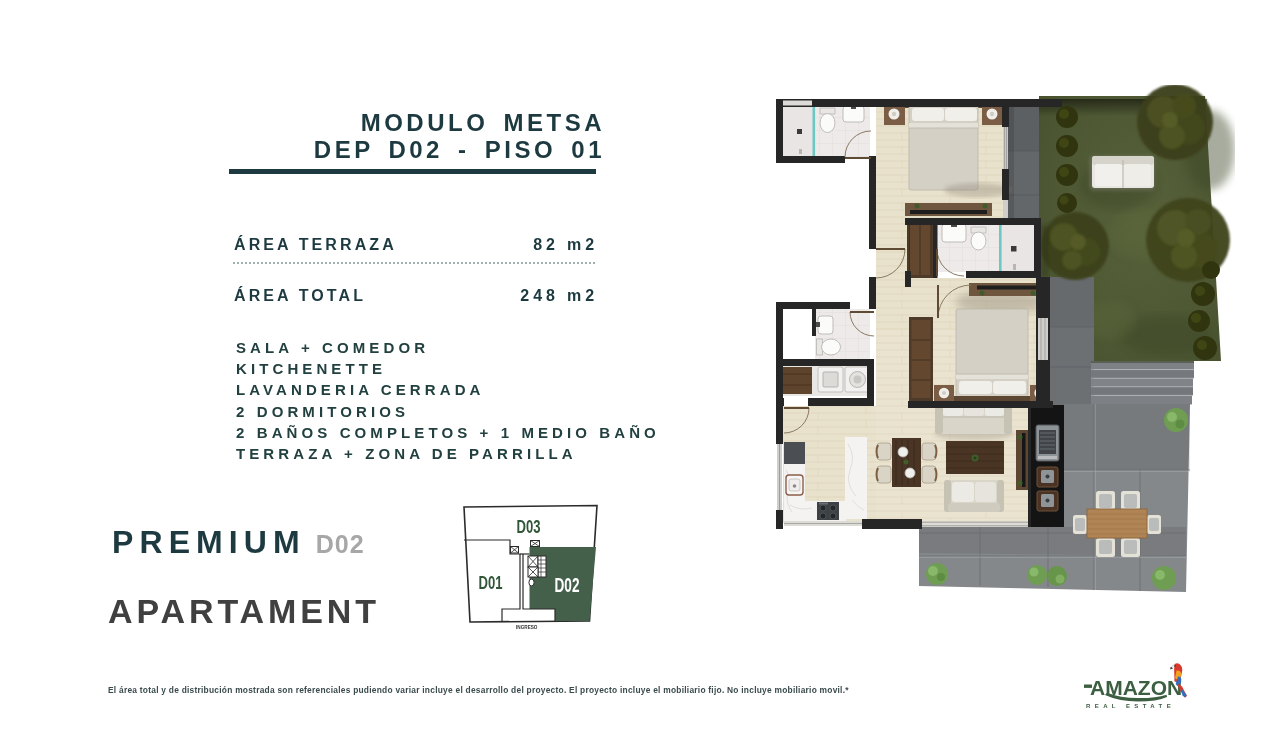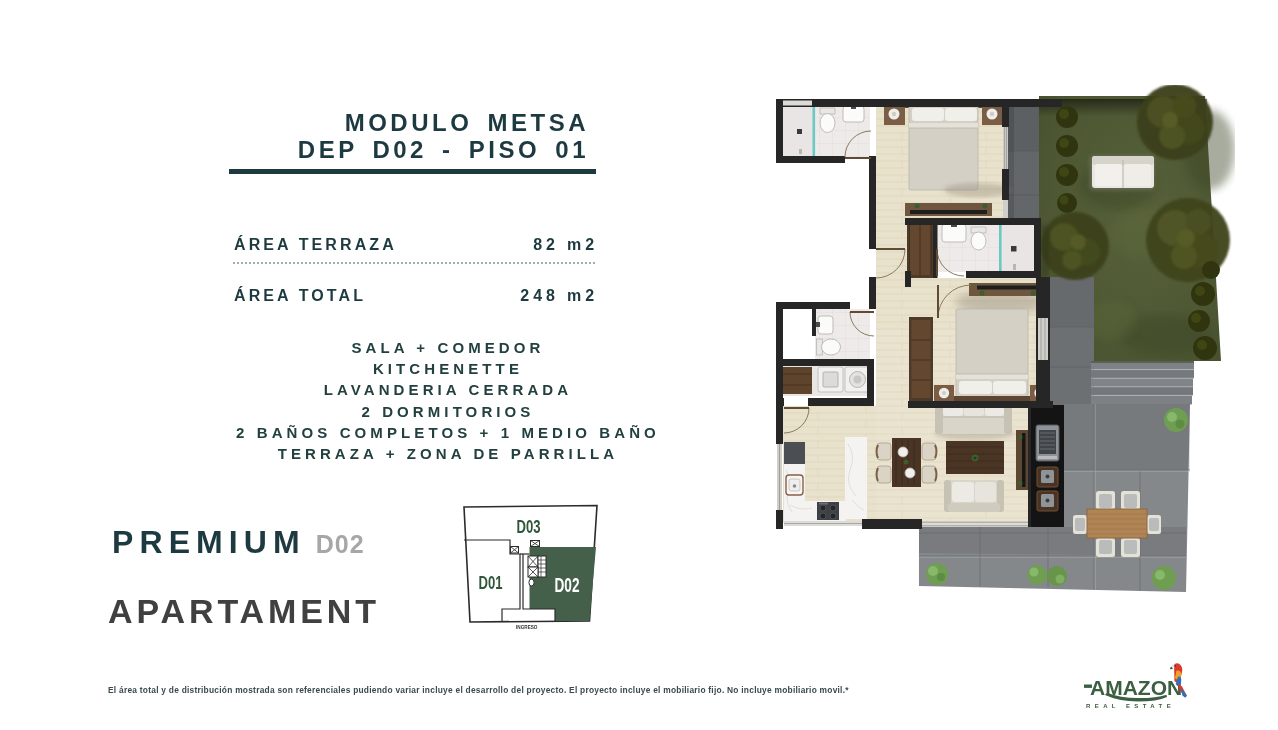--- a/index.html
+++ b/index.html
@@ -1,26 +1,26 @@
 <!DOCTYPE html>
 <html><head>
 <meta charset="utf-8">
 <style>
   html,body{margin:0;padding:0;background:#ffffff;}
   .page{position:relative;width:1278px;height:730px;background:#ffffff;overflow:hidden;
         font-family:"Liberation Sans", sans-serif;}
-  .ttl{position:absolute;left:220px;top:109px;width:369px;text-align:right;
+  .ttl{position:absolute;left:236px;top:109px;width:369px;text-align:right;
        color:#1d3a40;font-weight:bold;font-size:24px;line-height:27.4px;letter-spacing:3.5px;word-spacing:5px;}
   .rule{position:absolute;left:229px;top:169px;width:367px;height:5px;background:#1d3a40;}
   .row{position:absolute;left:234px;width:364px;color:#1d3a40;font-weight:bold;
        font-size:16px;letter-spacing:3.1px;}
   .row .v{float:right;letter-spacing:3.9px;}
   .dots{position:absolute;left:233px;top:262px;width:362px;border-top:2px dotted #9fb0ae;}
   .list{position:absolute;left:236px;top:337px;color:#21403f;font-weight:bold;
-        font-size:15px;line-height:21.2px;letter-spacing:4.1px;white-space:nowrap;text-align:center;}
+        font-size:15px;line-height:21.2px;letter-spacing:4.1px;white-space:nowrap;}
   .prem{position:absolute;left:112px;top:524px;color:#1d3a40;font-weight:bold;
         font-size:32px;letter-spacing:6.1px;white-space:nowrap;}
   .prem .d02{color:#a7a7a7;font-size:25px;letter-spacing:1px;margin-left:10px;}
   .apart{position:absolute;left:108px;top:592px;color:#404040;font-weight:bold;
          font-size:34px;letter-spacing:3.9px;white-space:nowrap;}
   .disc{position:absolute;left:108px;top:685px;color:#3a4a4c;font-weight:bold;
         font-size:8.4px;letter-spacing:0.25px;}
 </style>
 </head>
 <body>

